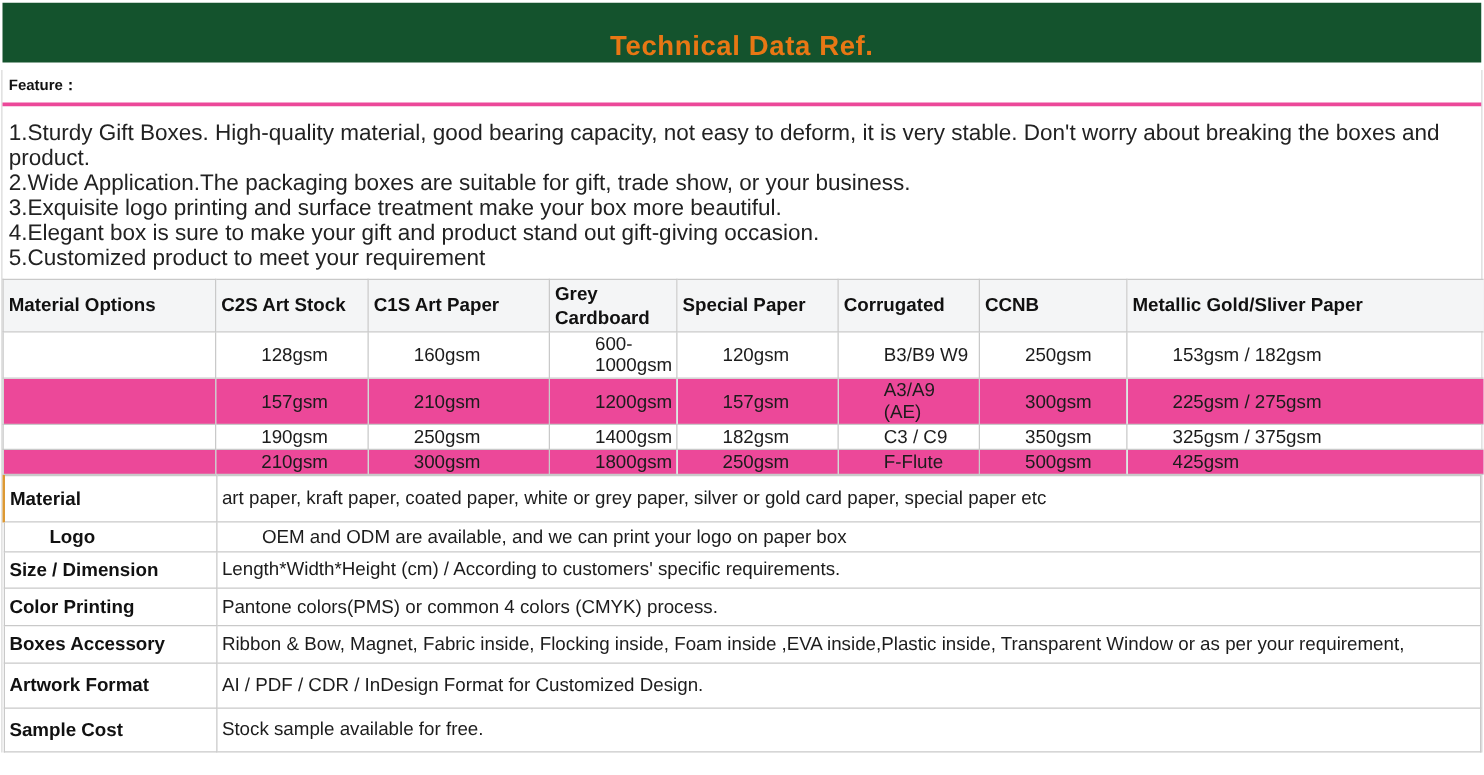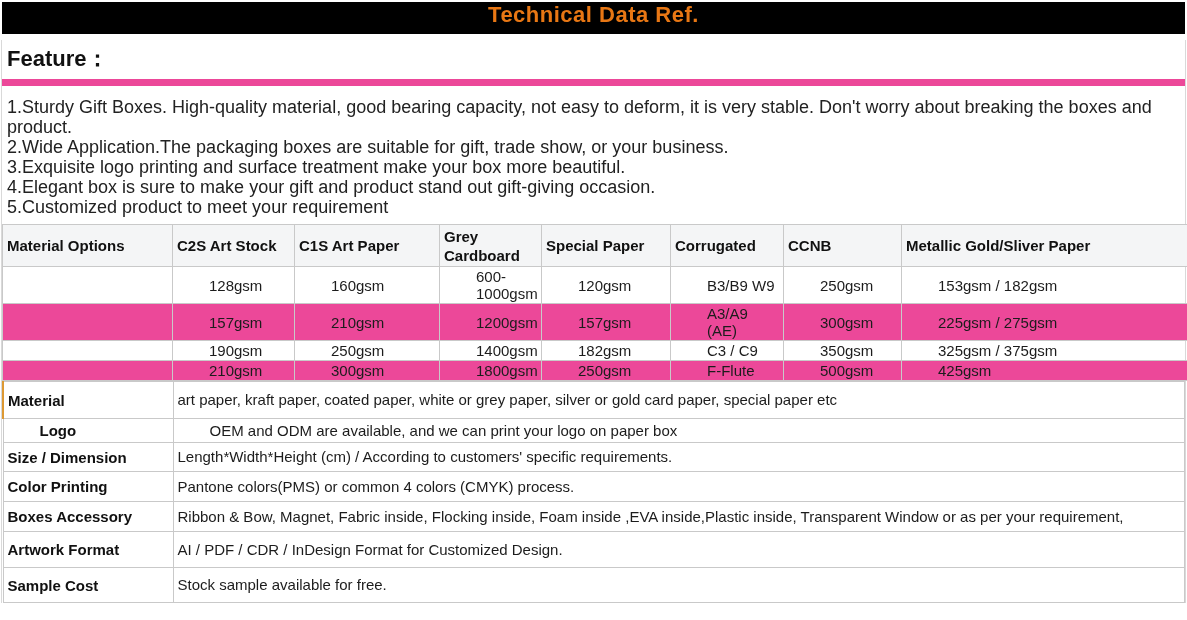--- a/index.html
+++ b/index.html
@@ -10,44 +10,44 @@
     width: 1187px;
   }
   .page {
     width: 1187px;
     height: 620px;
     overflow: hidden;
     background: #fff;
     border-top: 2px solid #fff;
   }
   .banner {
-    height: 32px;
+    height: 48px;
     margin: 0 2px;
-    background: #000000;
+    background: #14532d;
     display: flex;
-    align-items: flex-start;
+    align-items: flex-end;
     justify-content: center;
   }
   .banner-title {
     color: #e87714;
     font-size: 22px;
     font-weight: bold;
     letter-spacing: 0.5px;
   }
   .sheet {
     margin: 0 1px;
     border-left: 1px solid #d9d9d9;
     border-right: 1px solid #d9d9d9;
   }
   .feature-head {
     margin-top: 6px;
     padding: 4px 5px 5px;
-    font-size: 22px;
-    font-weight: bold;
-    border-bottom: 7px solid #ec4899;
+    font-size: 12px;
+    font-weight: bold;
+    border-bottom: 3px solid #ec4899;
     color: #111;
   }
   .feature-list {
     padding: 11px 5px 7px;
   }
   .feature-item {
     font-size: 18px;
     line-height: 20px;
     color: #222;
   }

